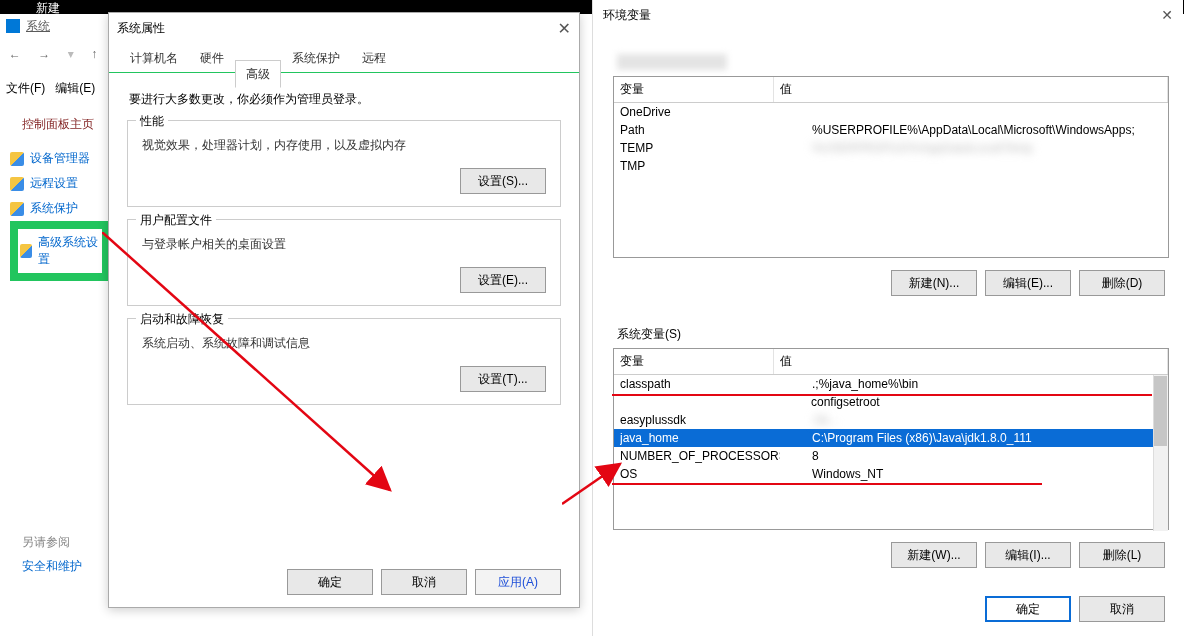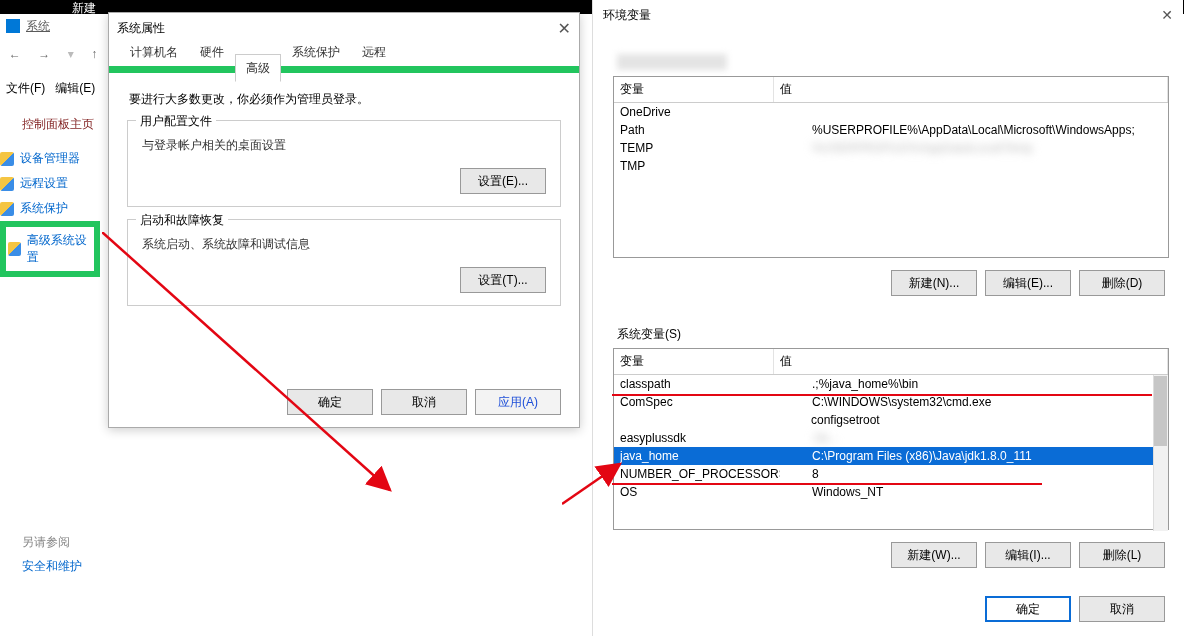--- a/index.html
+++ b/index.html
@@ -1,35 +1,35 @@
 <!DOCTYPE html>
 <html><head>
 <meta charset="utf-8">
 <style>
 * { box-sizing: border-box; font-family: "Microsoft YaHei", "Segoe UI", sans-serif; font-size: 12px; }
 body { margin: 0; width: 1184px; height: 636px; background: #fff; position: relative; overflow: hidden; }
 .topbar { position: absolute; top: 0; left: 0; right: 0; height: 14px; background: #000; color: #fff; }
-.topbar span { margin-left: 72px; }
+.topbar span { margin-left: 36px; }
 .sysbar { position: absolute; top: 14px; left: 0; width: 106px; height: 24px; display: flex; align-items: center; padding-left: 6px; color: #5a5a5a; background: #fff; text-decoration: underline; }
 .sysbar .icon { width: 14px; height: 14px; background: #0078d7; margin-right: 6px; }
 .nav-row { position: absolute; top: 42px; left: 0; width: 106px; height: 24px; display: flex; align-items: center; justify-content: space-around; color: #666; }
 .menu-row { position: absolute; top: 80px; left: 6px; width: 100px; color: #000; }
 .cp-home { position: absolute; top: 116px; left: 22px; color: #7f1d1d; }
-.side { position: absolute; left: 0; top: 146px; width: 100px; }
+.side { position: absolute; left: 10px; top: 146px; width: 100px; }
 .side-item { display: flex; align-items: center; padding: 4px 0; color: #0066cc; }
 .side-item .shield { width: 14px; height: 14px; margin-right: 6px; background: linear-gradient(135deg,#f5c542 50%,#3a8de6 50%); border-radius: 2px; }
-.side-highlight { border: 6px solid #22c55e; padding: 1px 2px; }
+.side-highlight { border: 8px solid #22c55e; padding: 1px 2px; }
 .seealso { position: absolute; left: 22px; top: 534px; color: #888; }
 .sec-maint { position: absolute; left: 22px; top: 558px; color: #0066cc; }
 
 
-.dlg-sysprop { position: absolute; left: 108px; top: 12px; width: 472px; height: 416px; border: 1px solid #aaa; background: #fff; box-shadow: 0 2px 10px rgba(0,0,0,.2); }
+.dlg-sysprop { position: absolute; left: 108px; top: 12px; width: 472px; height: 596px; border: 1px solid #aaa; background: #fff; box-shadow: 0 2px 10px rgba(0,0,0,.2); }
 .dlg-title { height: 30px; display: flex; align-items: center; justify-content: space-between; padding: 0 8px; }
 .dlg-close { font-size: 16px; color: #555; cursor: pointer; }
-.tabs { height: 30px; border-bottom: 7px solid #22c55e; display: flex; align-items: flex-end; padding-left: 10px; }
+.tabs { height: 30px; border-bottom: 1px solid #22c55e; display: flex; align-items: flex-end; padding-left: 10px; }
 .tab { padding: 5px 10px 4px; border: 1px solid transparent; color: #333; cursor: pointer; }
 .tab.active { border: 1px solid #ccc; border-bottom: 1px solid #fff; background: #fff; position: relative; top: 16px; }
 .admin-note { padding: 18px 20px 8px; }
 .group { margin: 4px 18px 12px; border: 1px solid #ccc; padding: 10px 14px 12px; position: relative; }
 .group-title { position: absolute; top: -8px; left: 8px; background: #fff; padding: 0 4px; }
 .group-desc { margin: 6px 0 14px; color: #333; }
 .btn-row { display: flex; justify-content: flex-end; }
 .btn { min-width: 86px; height: 26px; border: 1px solid #999; background: #e8e8e8; cursor: pointer; margin-left: 8px; display: inline-flex; align-items: center; justify-content: center; }
 .env-btn-wrap { margin: 6px 18px 0; display: flex; justify-content: flex-end; }
 .env-btn-highlight { border: 2px solid #e30613; padding: 8px 10px; }
@@ -124,20 +124,27 @@
   </div>
   <div class="tabs">
     <div class="tab">计算机名</div>
     <div class="tab">硬件</div>
     <div class="tab active">高级</div>
     <div class="tab">系统保护</div>
     <div class="tab">远程</div>
   </div>
   <div class="admin-note">要进行大多数更改，你必须作为管理员登录。</div>
   <div class="group">
+    <div class="group-title">性能</div>
+    <div class="group-desc">视觉效果，处理器计划，内存使用，以及虚拟内存</div>
+    <div class="btn-row">
+        <div class="btn">设置(S)...</div>
+      </div>
+  </div>
+  <div class="group">
     <div class="group-title">用户配置文件</div>
     <div class="group-desc">与登录帐户相关的桌面设置</div>
     <div class="btn-row">
         <div class="btn">设置(E)...</div>
       </div>
   </div>
   <div class="group">
     <div class="group-title">启动和故障恢复</div>
     <div class="group-desc">系统启动、系统故障和调试信息</div>
     <div class="btn-row">
@@ -192,24 +199,20 @@
 
   <div class="env-table sys">
     <div class="env-th">
       <div class="c1">变量</div>
       <div class="c2">值</div>
     </div>
     <div class="env-body" id="sys-body">
       <div class="env-row">
           <div class="c1">classpath</div>
           <div class="c2">.;%java_home%\bin</div>
-        </div>
-        <div class="env-row">
-          <div class="c1">ComSpec</div>
-          <div class="c2">C:\WINDOWS\system32\cmd.exe</div>
         </div>
         <div class="env-row">
           <div class="c1">configsetroot</div>
         </div>
         <div class="env-row">
           <div class="c1">easyplussdk</div>
           <div class="c2 blur">;\bi...</div>
         </div>
         <div class="env-row sel">
           <div class="c1">java_home</div>

